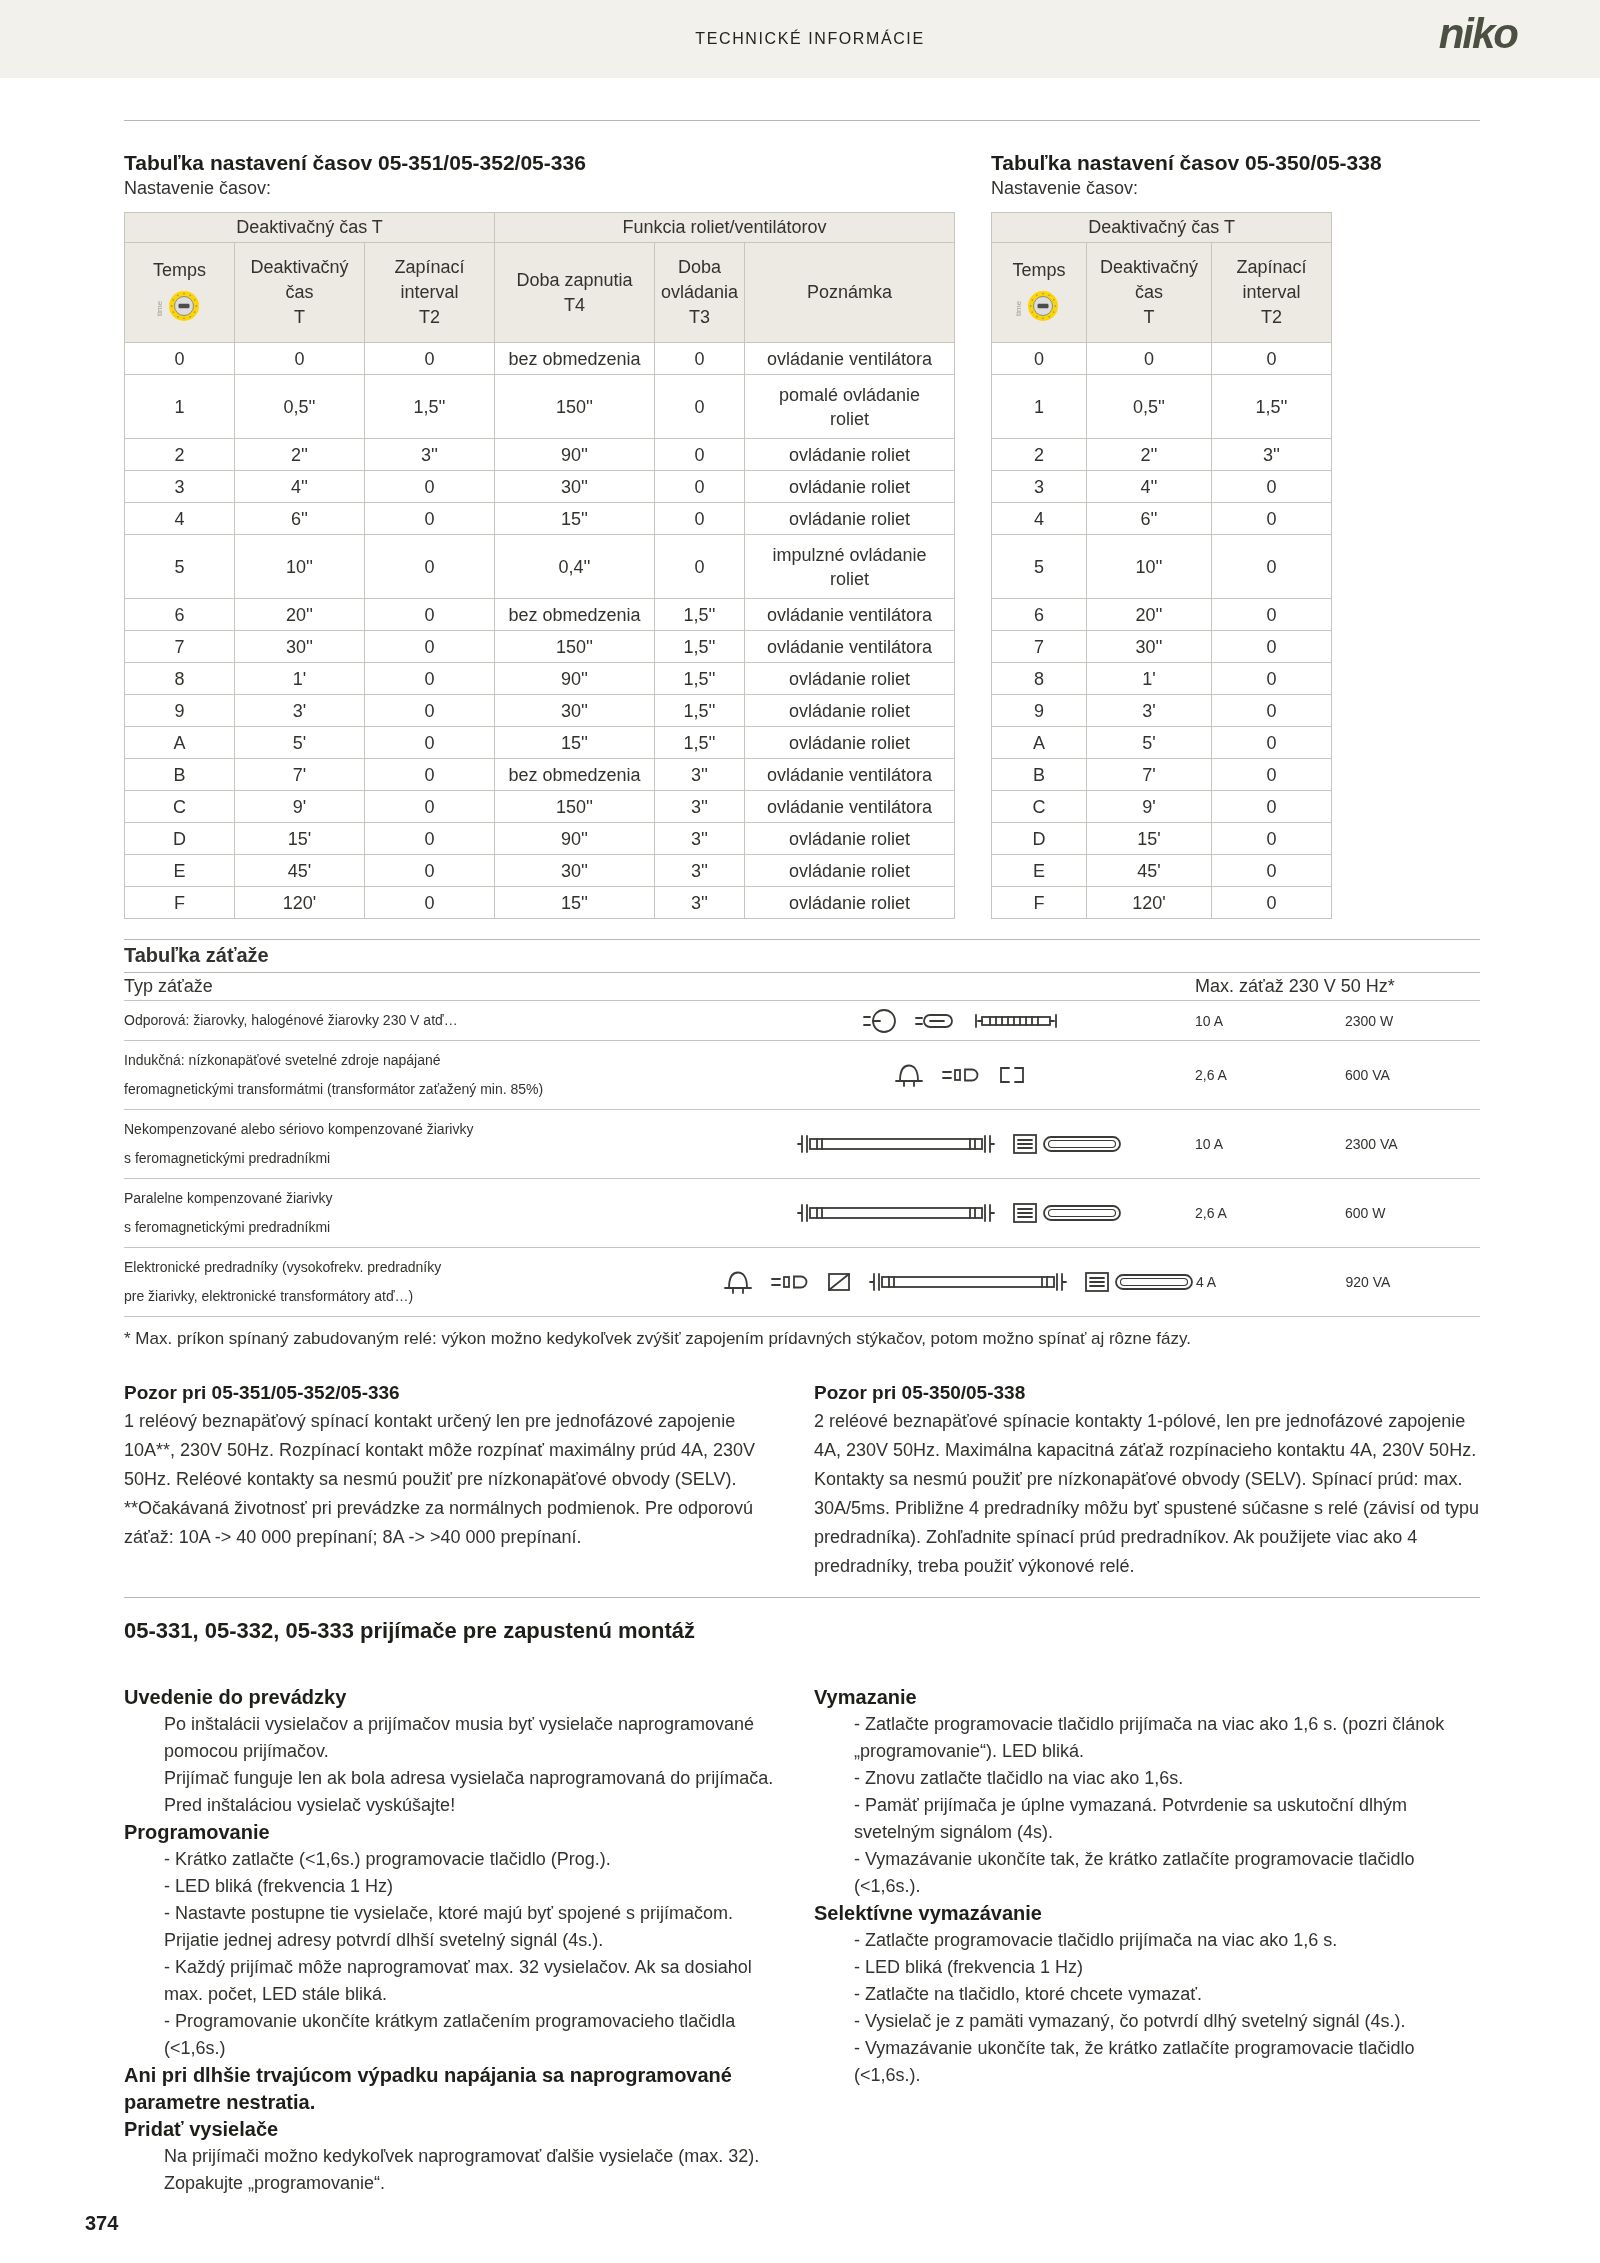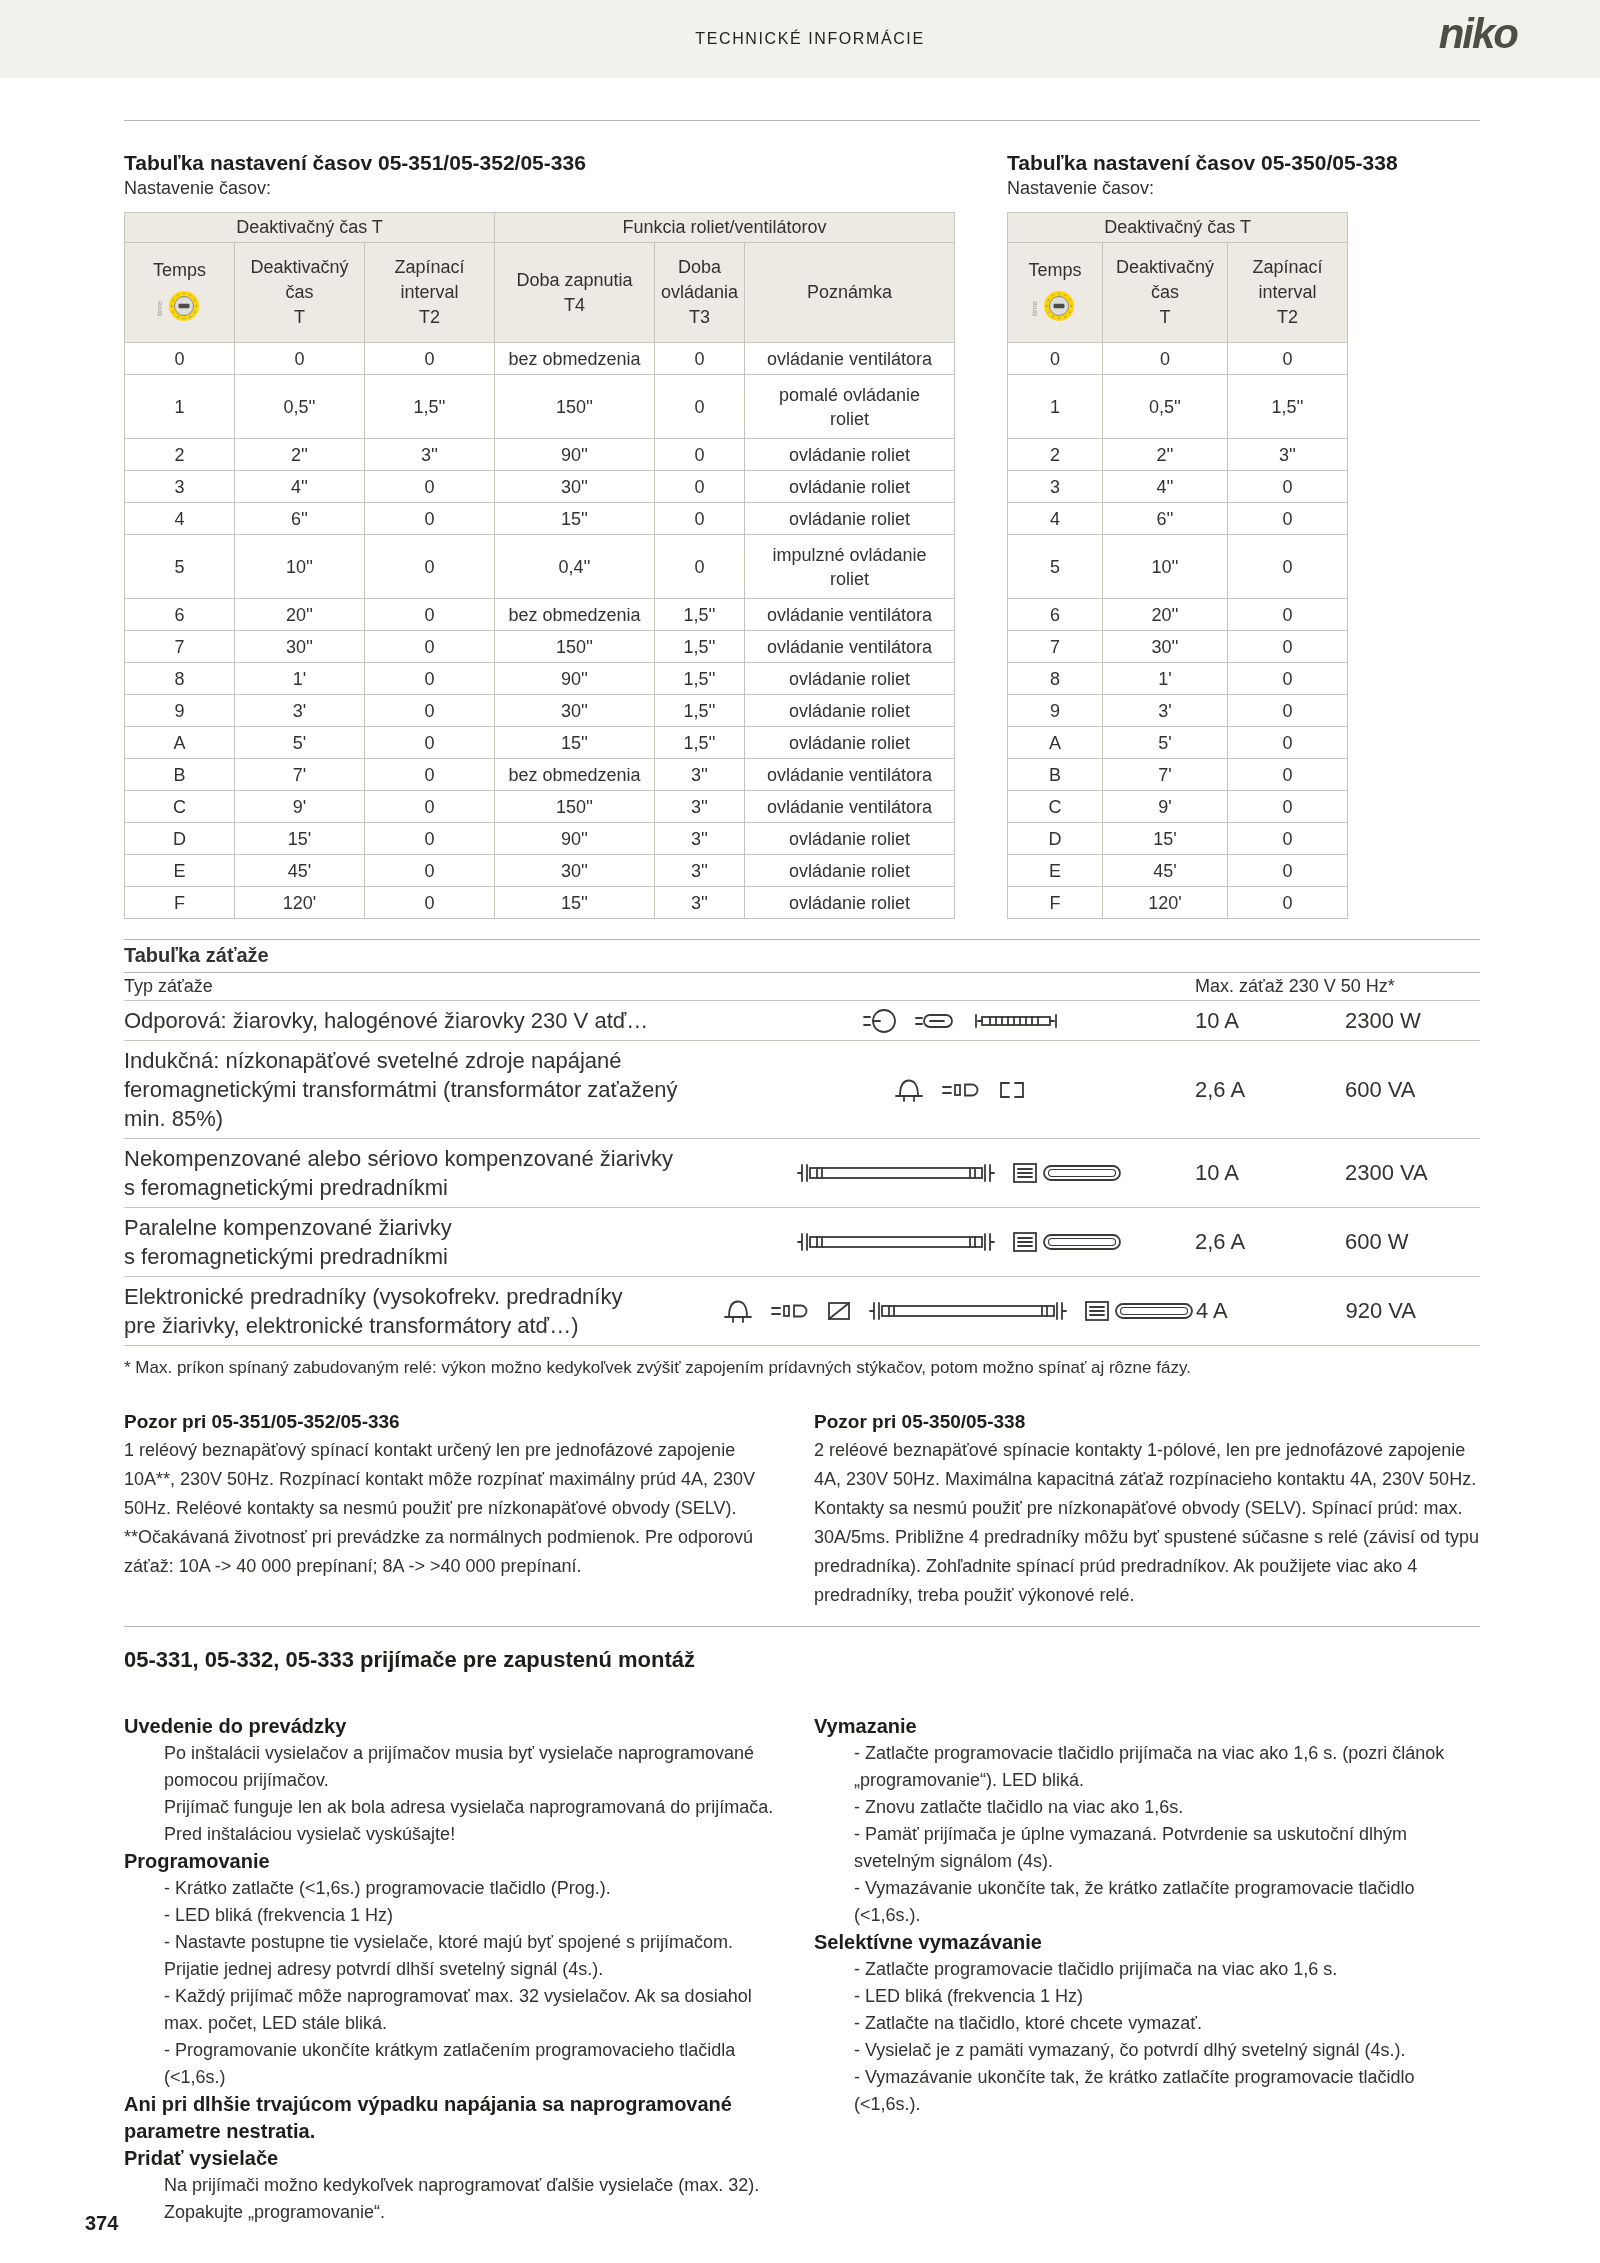--- a/index.html
+++ b/index.html
@@ -12,39 +12,39 @@
   .topbar-title{font-size:16px;letter-spacing:1.6px;color:#24241f;}
   .logo{position:absolute;right:83px;top:10px;font-size:42px;font-weight:bold;font-style:italic;color:#4b5042;letter-spacing:-2px;}
   .content{padding:0 120px 0 124px;}
   .rule{border:none;border-top:1px solid #b9b8b0;margin:0;height:0;}
   .rule.top{margin-top:42px;}
   .rule.mid{margin-top:16px;}
 
   .tables-row{display:flex;margin-top:30px;align-items:flex-start;}
   .timeblock h2{font-size:21px;margin:0 0 3px 0;color:#1e1e1a;font-weight:bold;}
   .subtitle{font-size:18px;margin:0 0 13px 0;}
-  .timeblock.right{margin-left:52px;}
+  .timeblock.right{margin-left:36px;}
   table{border-collapse:collapse;table-layout:fixed;}
   #left-table{width:830px;}
   #right-table{width:340px;}
   th,td{border:1px solid #c7c6be;font-weight:normal;padding:0 4px;box-sizing:border-box;}
   thead th{background:#eceae2;font-size:18px;line-height:25px;}
   tr.group-h th{height:30px;}
   th.colhead{height:100px;vertical-align:middle;white-space:pre-line;}
   td{font-size:18px;text-align:center;height:32px;white-space:pre-line;line-height:24px;vertical-align:middle;}
   tr.tall td{height:64px;}
   .dial{display:block;margin:2px auto 0 auto;}
 
   .load{margin-top:20px;}
   .load-box{border-top:1px solid #b9b8b0;}
   .load-title{font-size:20px;font-weight:bold;margin:0;padding:4px 0 5px 0;border-bottom:1px solid #b9b8b0;}
   .load-header{display:flex;border-bottom:1px solid #c7c6be;padding:3px 0;font-size:18px;}
   .lh-type{flex:1;}
   .lh-max{width:285px;}
-  .load-row{display:flex;align-items:center;border-bottom:1px solid #c7c6be;padding:5px 0;font-size:22px;}
+  .load-row{display:flex;align-items:center;border-bottom:1px solid #c7c6be;padding:5px 0;font-size:14px;}
   .lr-desc{width:600px;line-height:29px;white-space:pre-line;}
   .lr-icons{flex:1;display:flex;align-items:center;justify-content:center;gap:16px;}
   .lr-icons svg{display:block;}
   .lr-amps{width:150px;}
   .lr-power{width:135px;}
   .footnote{font-size:17px;margin:12px 0 0 0;}
 
   .pozor-row{display:flex;gap:34px;margin-top:30px;}
   .pozor{width:656px;}
   .pozor:last-child{width:auto;flex:1;}

